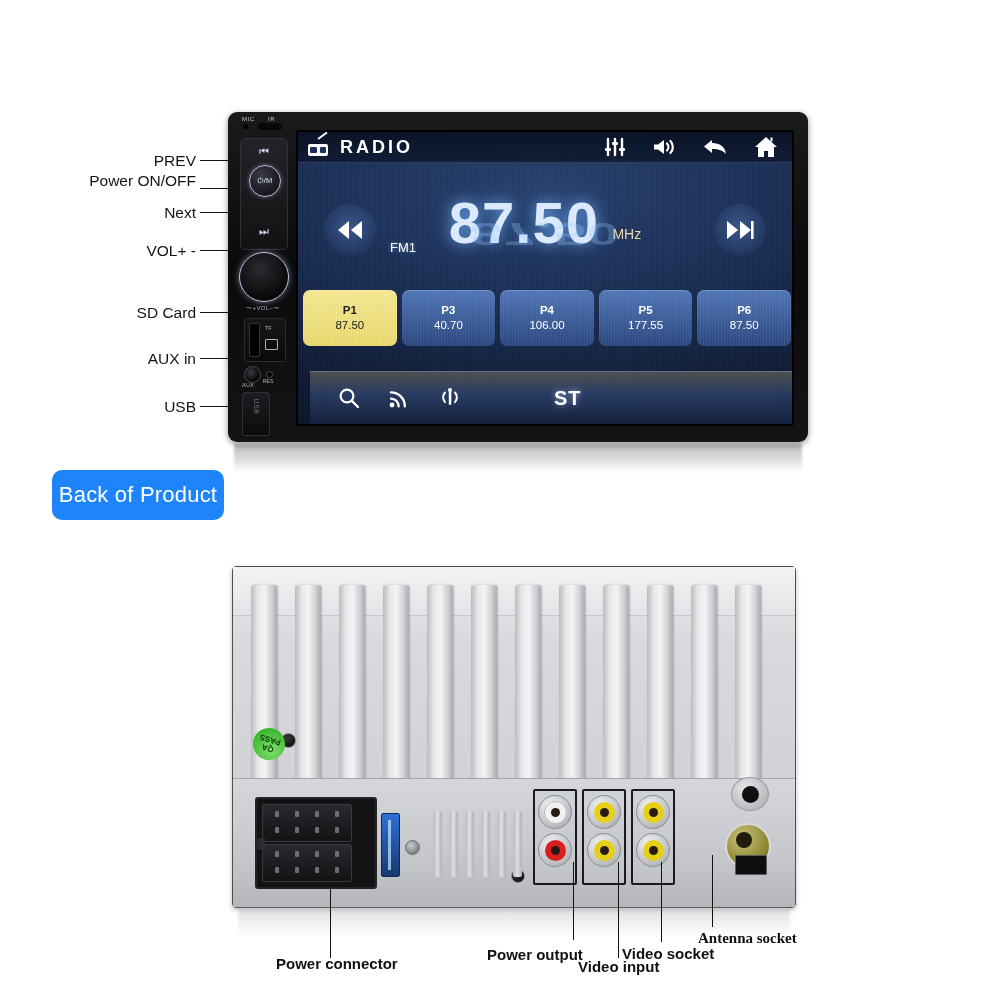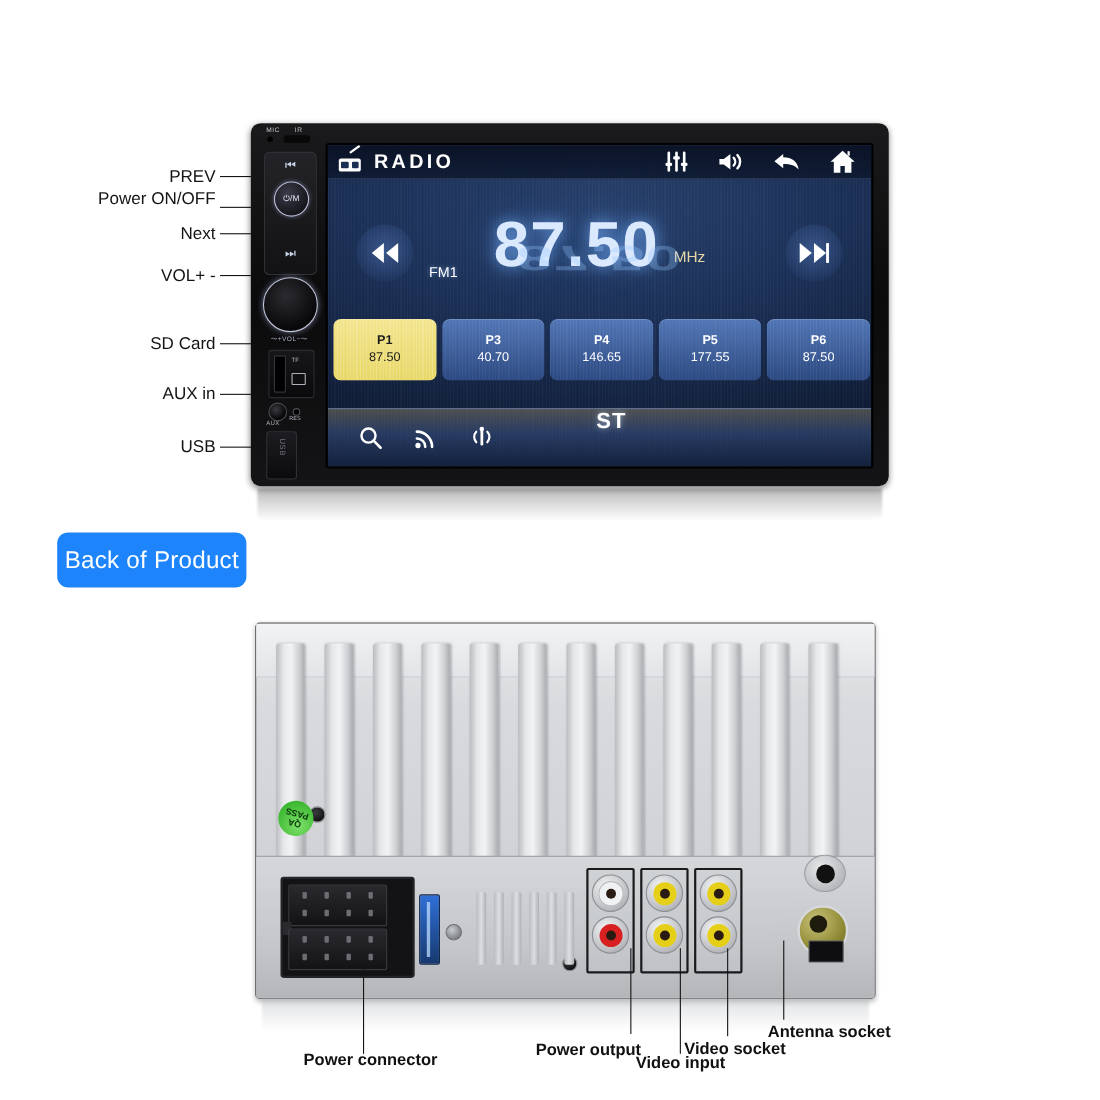--- a/index.html
+++ b/index.html
@@ -16,21 +16,21 @@
   .badge{
     position:absolute;
     background:#1E84FC;
     color:#ffffff;
     border-radius:10px;
     font-size:22px;
     display:flex;align-items:center;justify-content:center;
     letter-spacing:.2px;
   }
   #badge-front{left:52px;top:38px;width:142px;height:50px;}
-  #badge-back{left:52px;top:484px;width:172px;height:50px;}
+  #badge-back{left:52px;top:470px;width:172px;height:50px;}
 
   
   .callout{
     position:absolute;
     font-size:15.5px;
     color:#141414;
     white-space:nowrap;
     text-align:right;
   }
   .lead{
@@ -200,25 +200,25 @@
   .preset.active{
     background:
       repeating-linear-gradient(90deg,rgba(255,255,255,.16) 0px,rgba(255,255,255,.16) 1px,rgba(0,0,0,0) 1px,rgba(0,0,0,0) 3px),
       linear-gradient(180deg,#f2e58d,#e8d768);
     color:#1d1d1d;
   }
   .preset .pname{font-weight:bold;}
 
   
   #screen-bottombar{
-    position:absolute;left:0;bottom:0;width:100%;height:52px;
+    position:absolute;left:12px;bottom:0;width:100%;height:52px;
     background:
       linear-gradient(180deg,rgba(215,190,130,.30) 0%,rgba(60,84,135,.55) 42%,rgba(20,34,62,.92) 100%);
     border-top:1px solid rgba(190,205,235,.45);
-    display:flex;
+    display:flex;align-items:center;
   }
   .bb-ico{color:#ffffff;margin-left:28px;display:flex;align-items:center;}
   #st-text{
     margin-left:92px;color:#ffffff;font-size:20px;font-weight:bold;letter-spacing:1px;
     text-shadow:0 0 6px rgba(200,225,255,.6);
   }
 
   
   #front-reflection{
     position:absolute;left:234px;top:444px;width:568px;height:34px;
@@ -486,21 +486,21 @@
           <div class="preset active">
             <span class="pname">P1</span>
             <span class="pfreq">87.50</span>
           </div>
           <div class="preset">
             <span class="pname">P3</span>
             <span class="pfreq">40.70</span>
           </div>
           <div class="preset">
             <span class="pname">P4</span>
-            <span class="pfreq">146.65</span>
+            <span class="pfreq">106.00</span>
           </div>
           <div class="preset">
             <span class="pname">P5</span>
             <span class="pfreq">177.55</span>
           </div>
           <div class="preset">
             <span class="pname">P6</span>
             <span class="pfreq">87.50</span>
           </div>
         </div>
@@ -669,15 +669,15 @@
   <div class="lead-v" style="left:573px;top:862px;height:78px;"></div>
   <div class="callout-b" style="left:487px;top:946px;">Power output</div>
 
   <div class="lead-v" style="left:618px;top:862px;height:96px;"></div>
   <div class="callout-b" style="left:578px;top:958px;">Video input</div>
 
   <div class="lead-v" style="left:661px;top:862px;height:80px;"></div>
   <div class="callout-b" style="left:622px;top:945px;">Video socket</div>
 
   <div class="lead-v" style="left:712px;top:855px;height:72px;"></div>
-  <div class="callout-b" style="left:698px;top:930px;">Antenna socket</div>
+  <div class="callout-b" style="left:698px;top:930px;font-family:Liberation Serif, serif;">Antenna socket</div>
 
 </div>
 
 </body></html>

